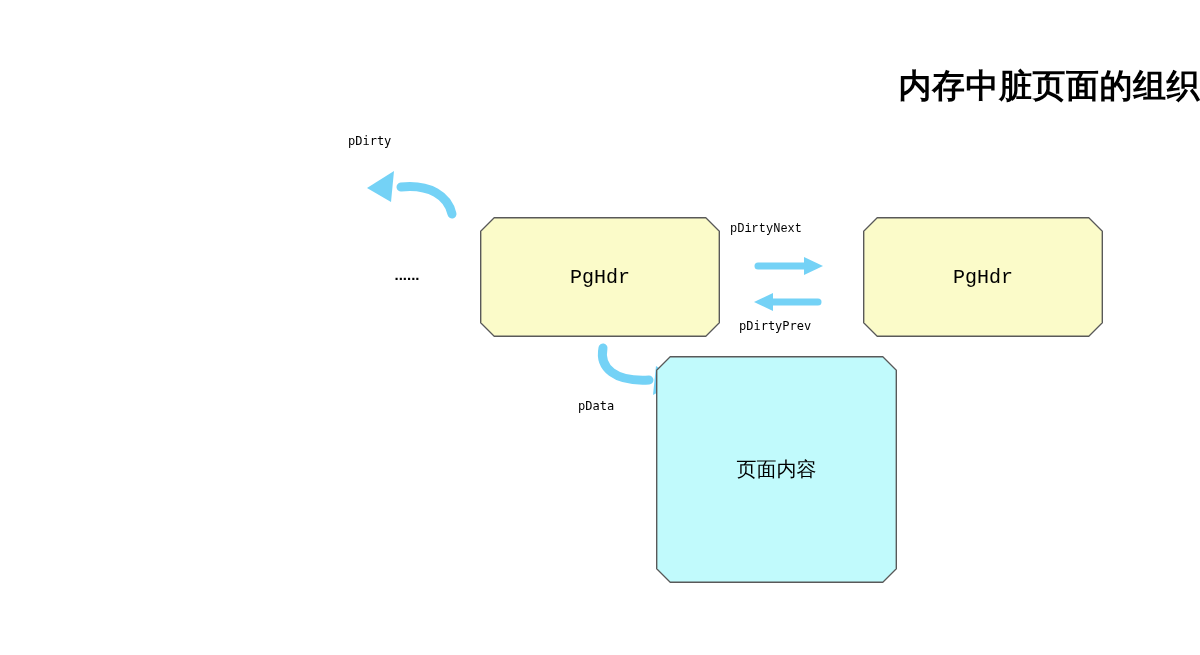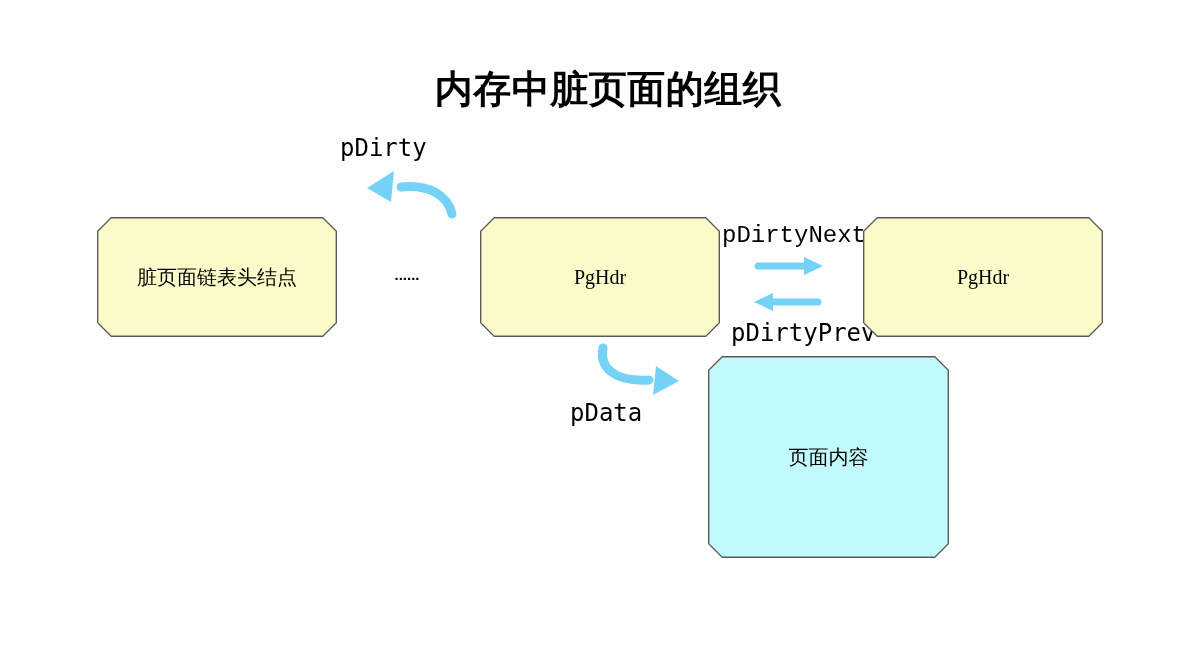--- a/index.html
+++ b/index.html
@@ -16,22 +16,22 @@
     position: relative;
     width: 1200px;
     height: 655px;
     background: var(--canvas-bg);
     font-family: "Liberation Sans", sans-serif;
     color: var(--text-color);
   }
   .title {
     position: absolute;
     left: 16px; right: 0; top: 64px;
-    text-align: center;
-    font-size: 38px;
+    text-align: right;
+    font-size: 33px;
     font-weight: bold;
     letter-spacing: 0.5px;
   }
   
   .node { position: absolute; }
   .node .shape-border {
     position: absolute; inset: 0;
     background: var(--node-border);
     clip-path: polygon(14px 0, calc(100% - 14px) 0, 100% 14px, 100% calc(100% - 14px),
                        calc(100% - 14px) 100%, 14px 100%, 0 calc(100% - 14px), 0 14px);
@@ -41,32 +41,33 @@
     clip-path: polygon(13px 0, calc(100% - 13px) 0, 100% 13px, 100% calc(100% - 13px),
                        calc(100% - 13px) 100%, 13px 100%, 0 calc(100% - 13px), 0 13px);
   }
   .node.yellow .shape-fill { background: var(--node-yellow); }
   .node.cyan .shape-fill { background: var(--node-cyan); }
   .node .node-label {
     position: absolute; inset: 0;
     display: flex; align-items: center; justify-content: center;
     font-size: 20px;
   }
-  .node .node-label.mono { font-family: Liberation Serif, serif; }
+  .node .node-label.mono { font-family: Liberation Mono, monospace; }
 
   #node-list-head   { left: 97px;  top: 217px; width: 240px; height: 120px; }
   #node-pghdr-mid   { left: 480px; top: 217px; width: 240px; height: 120px; }
   #node-pghdr-right { left: 863px; top: 217px; width: 240px; height: 120px; }
-  #node-page-content{ left: 708px; top: 356px; width: 241px; height: 202px; }
+  #node-page-content{ left: 656px; top: 356px; width: 241px; height: 227px; }
 
   .ptr-label {
     position: absolute;
     font-family: "DejaVu Sans Mono", monospace;
-    font-size: 24px;
+    font-size: 12px;
     white-space: nowrap;
+    margin-left: 8px;
   }
   #label-pdirty      { left: 340px; top: 134px; }
   #label-pdirty-next { left: 722px; top: 222px; font-family: Liberation Mono, monospace; }
   #label-pdirty-prev { left: 731px; top: 319px; text-align: center; }
   #label-pdata       { left: 570px; top: 399px; }
 
   .ellipsis {
     position: absolute;
     left: 377px; top: 266px; width: 60px;
     text-align: center;
@@ -113,25 +114,20 @@
 
   <div class="title">内存中脏页面的组织</div>
 
   <div class="ptr-label" id="label-pdirty">pDirty</div>
   <div class="ptr-label" id="label-pdirty-next">pDirtyNext</div>
   <div class="ptr-label" id="label-pdirty-prev">pDirtyPrev</div>
   <div class="ptr-label" id="label-pdata">pData</div>
 
   <div class="ellipsis">......</div>
 
-  <div class="node yellow" id="node-list-head">
-    <div class="shape-border"></div>
-    <div class="shape-fill"></div>
-    <div class="node-label">脏页面链表头结点</div>
-  </div>
 
   <div class="node yellow" id="node-pghdr-mid">
     <div class="shape-border"></div>
     <div class="shape-fill"></div>
     <div class="node-label mono">PgHdr</div>
   </div>
 
   <div class="node yellow" id="node-pghdr-right">
     <div class="shape-border"></div>
     <div class="shape-fill"></div>

